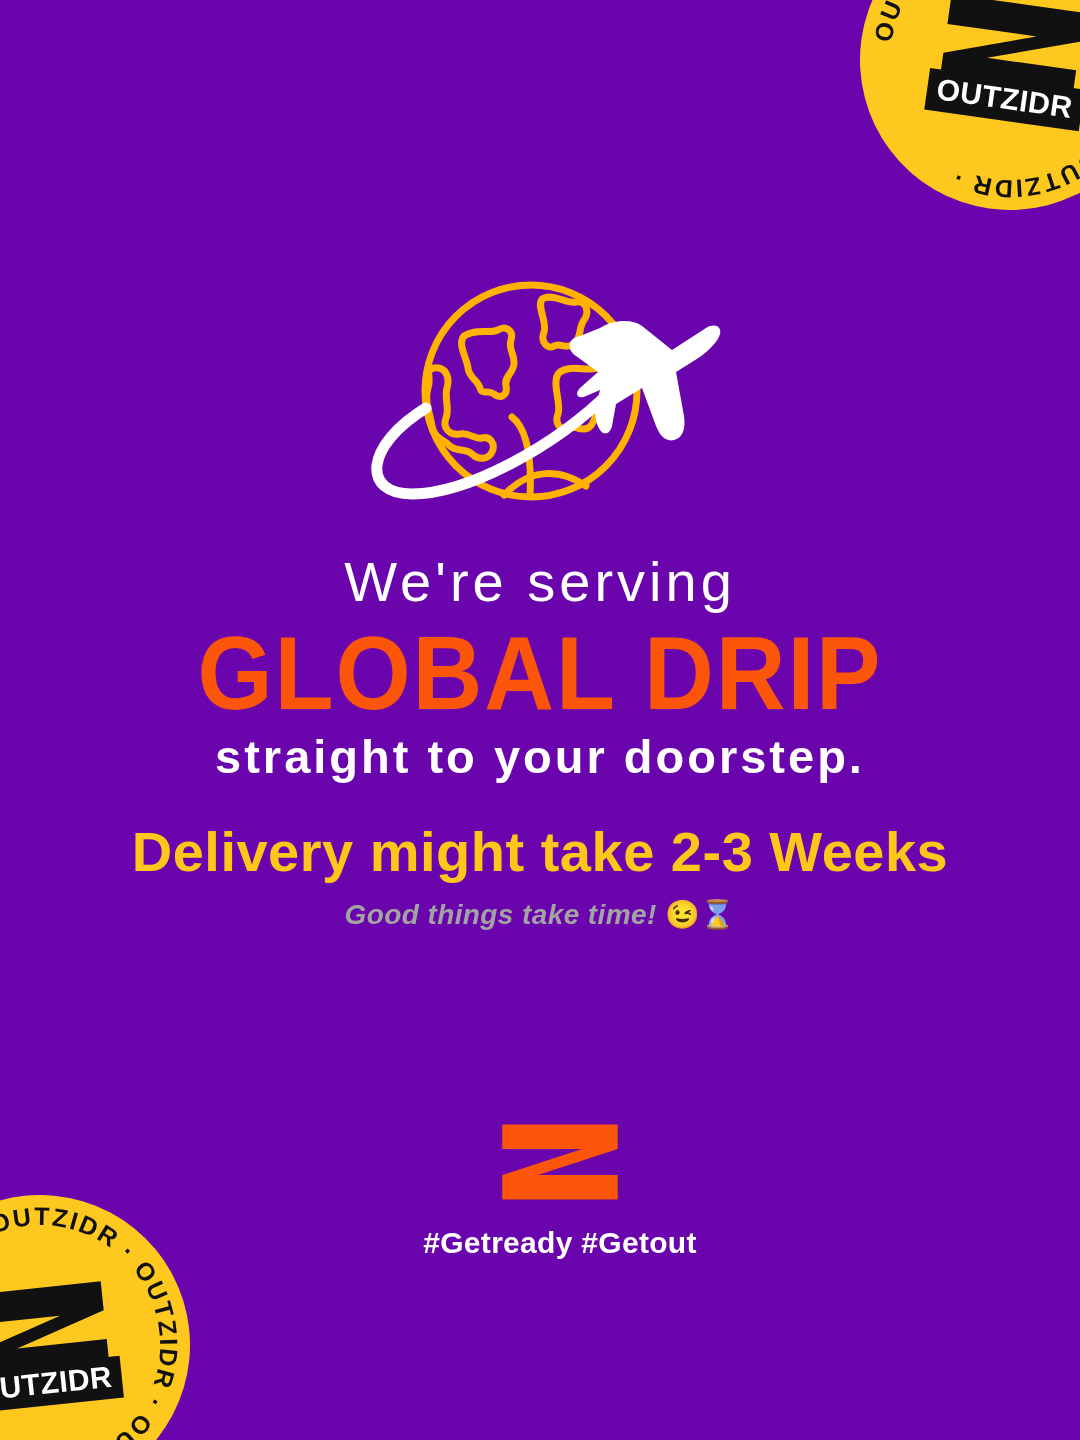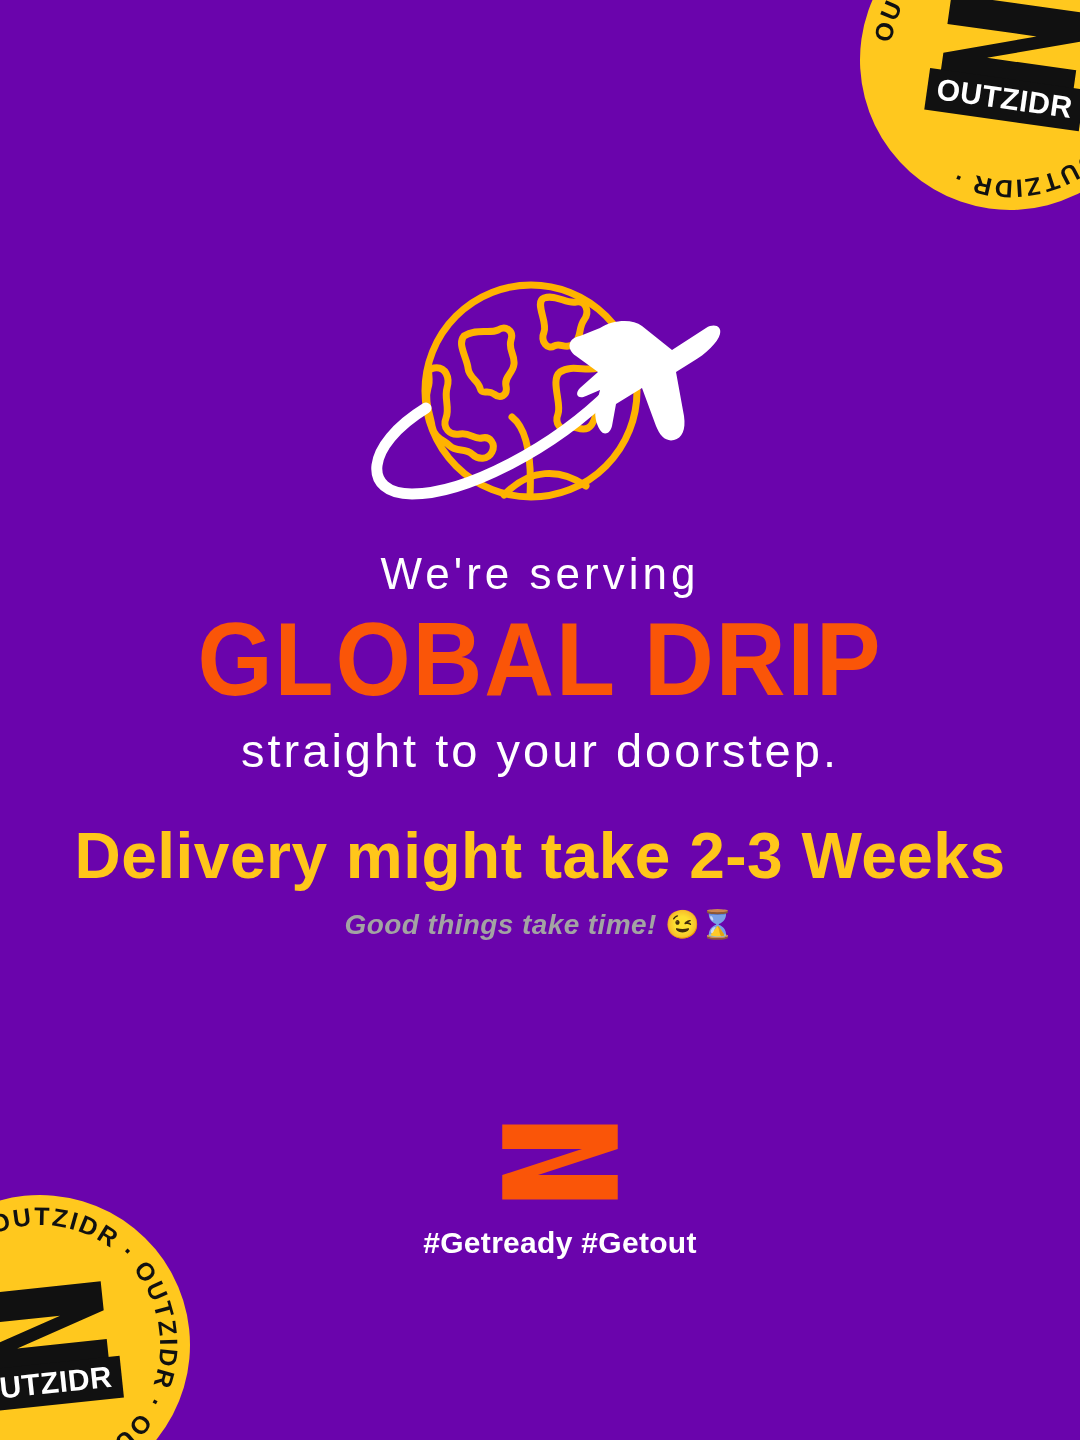--- a/index.html
+++ b/index.html
@@ -95,54 +95,54 @@
   
   .copy {
     position: absolute;
     left: 0;
     right: 0;
     top: 548px;
     text-align: center;
   }
   .line-serving {
     color: #ffffff;
-    font-size: 44px;
+    font-size: 56px;
     font-weight: 300;
     letter-spacing: 4px;
     line-height: 1.2;
   }
   .line-headline {
     color: #FA5508;
     font-size: 104px;
     font-weight: bold;
     letter-spacing: 2px;
     line-height: 0.98;
     margin-top: 8px;
     transform: scaleX(0.93);
     transform-origin: center;
   }
   .line-doorstep {
     color: #ffffff;
     font-size: 47px;
-    font-weight: 400;
+    font-weight: 700;
     letter-spacing: 3px;
     line-height: 1.2;
-    margin-top: 12px;
+    margin-top: 4px;
   }
 
   .delivery {
     position: absolute;
     left: 0;
     right: 0;
     top: 820px;
     text-align: center;
   }
   .delivery-main {
     color: #FFC61A;
-    font-size: 64px;
+    font-size: 56px;
     font-weight: bold;
     letter-spacing: 0.5px;
     line-height: 1.15;
   }
   .delivery-sub {
     color: #a3a3a3;
     font-size: 28px;
     font-weight: bold;
     font-style: italic;
     letter-spacing: 0.4px;

